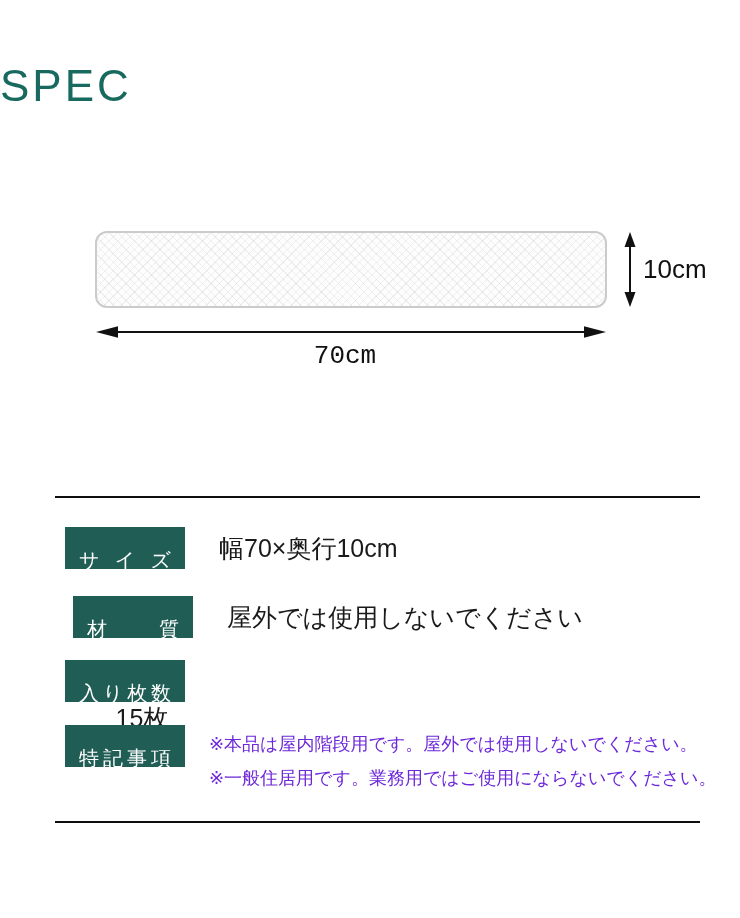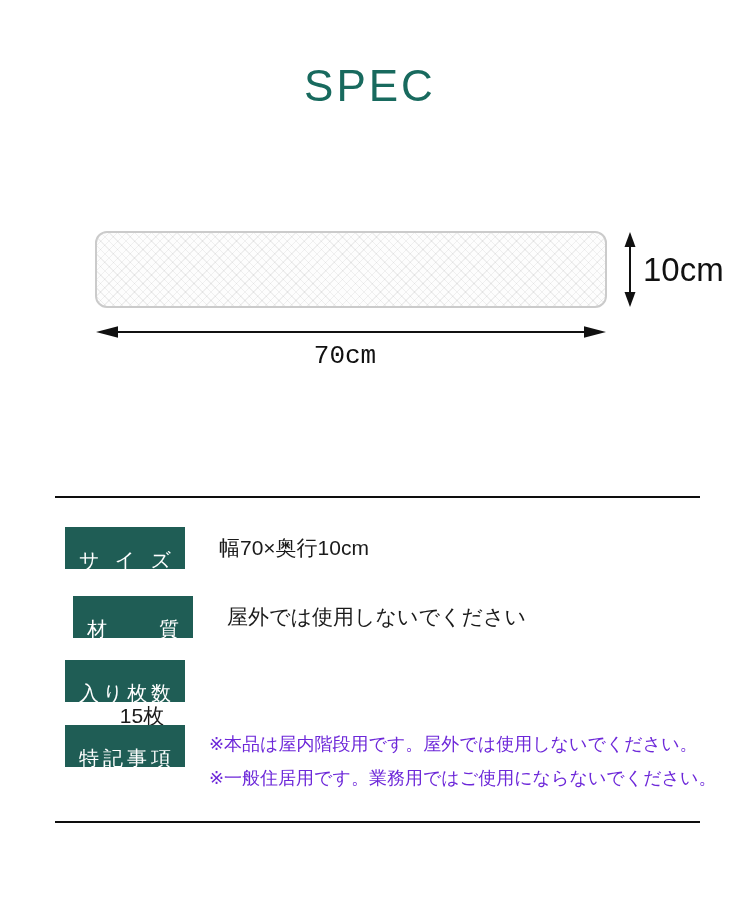--- a/index.html
+++ b/index.html
@@ -16,21 +16,21 @@
     background: #ffffff;
     overflow: hidden;
   }
 
   
   .page-title {
     position: absolute;
     top: 64px;
     left: 0;
     width: 740px;
-    text-align: center;
+    text-align: left;
     font-size: 44px;
     font-weight: 400;
     letter-spacing: 3px;
     color: #186a5e;
     line-height: 1;
   }
 
   
   .strip {
     position: absolute;
@@ -51,21 +51,21 @@
     left: 621px;
     top: 231px;
   }
   .height-label {
     position: absolute;
     left: 643px;
     top: 231px;
     height: 77px;
     display: flex;
     align-items: center;
-    font-size: 33px;
+    font-size: 26px;
     color: #111111;
   }
   .h-arrow {
     position: absolute;
     left: 95px;
     top: 323px;
   }
   .width-label {
     position: absolute;
     left: 89px;
@@ -110,21 +110,21 @@
     background: #1f5d55;
     color: #ffffff;
     font-size: 20px;
     line-height: 42px;
     text-align: justify;
     text-align-last: justify;
     -moz-text-align-last: justify;
   }
   .spec-value {
     margin-left: 34px;
-    font-size: 21px;
+    font-size: 25px;
     color: #1a1a1a;
     white-space: nowrap;
   }
   .spec-notes {
     margin-top: 2px;
     font-size: 18px;
     line-height: 34px;
     color: #6d28d9;
     white-space: nowrap;
   }

